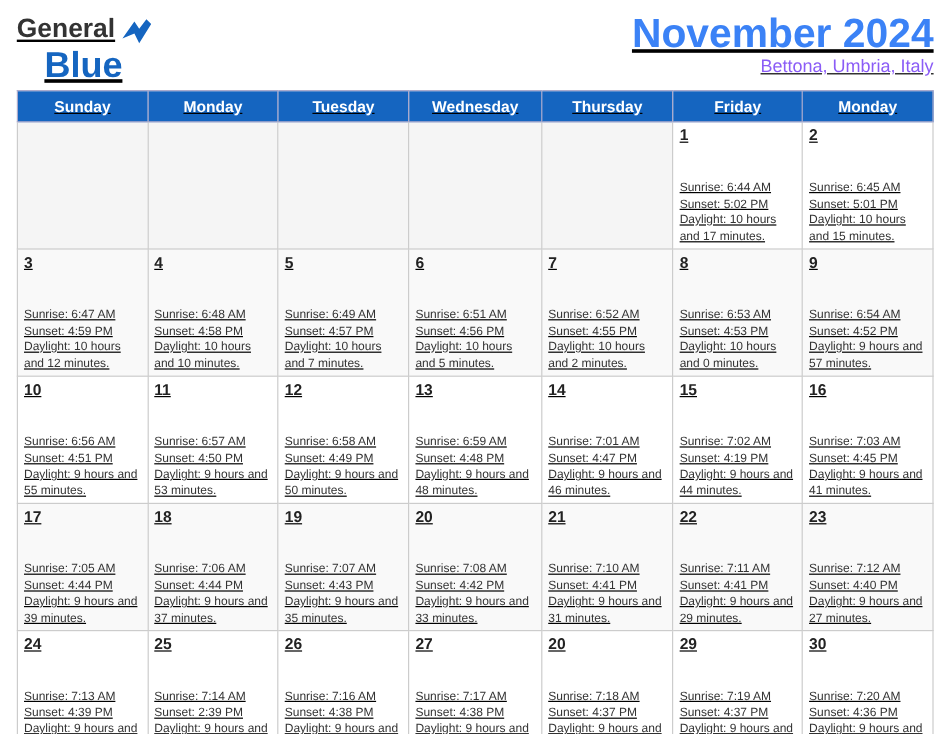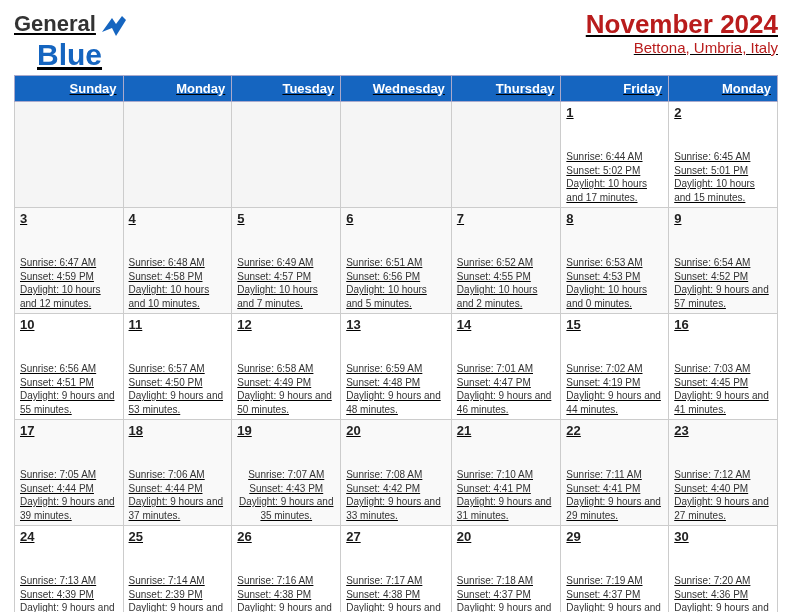--- a/index.html
+++ b/index.html
@@ -34,40 +34,40 @@
     .logo-blue { color: #1565c0; }
     .logo-icon {
       width: 28px;
       height: 28px;
       margin-left: 2px;
     }
     .title-block {
       text-align: right;
     }
     .month-title {
-      font-size: 26px;
+      font-size: 34px;
       font-weight: bold;
-      color: #b91c1c;
+      color: #3b82f6;
       line-height: 1.1;
     }
     .location {
       font-size: 15px;
-      color: #b91c1c;
+      color: #8b5cf6;
     }
     .calendar {
       width: 100%;
       border-collapse: collapse;
       margin-top: 4px;
     }
     .calendar th {
       background: #1565c0;
       color: #fff;
       font-size: 13px;
       font-weight: bold;
-      text-align: right;
+      text-align: center;
       padding: 5px 6px;
       border: 1px solid #aac;
     }
     .calendar td {
       border: 1px solid #ccc;
       vertical-align: top;
       padding: 3px 5px;
       width: 113px;
       height: 80px;
       background: #fff;
@@ -163,21 +163,21 @@
           </td>
           <td>
             <span class="day-num">5</span>
             <div class="day-info" style="white-space: pre-line;">Sunrise: 6:49 AM
 Sunset: 4:57 PM
 Daylight: 10 hours and 7 minutes.</div>
           </td>
           <td>
             <span class="day-num">6</span>
             <div class="day-info" style="white-space: pre-line;">Sunrise: 6:51 AM
-Sunset: 6:56 PM
+Sunset: 4:56 PM
 Daylight: 10 hours and 5 minutes.</div>
           </td>
           <td>
             <span class="day-num">7</span>
             <div class="day-info" style="white-space: pre-line;">Sunrise: 6:52 AM
 Sunset: 4:55 PM
 Daylight: 10 hours and 2 minutes.</div>
           </td>
           <td>
             <span class="day-num">8</span>
@@ -244,21 +244,21 @@
 Daylight: 9 hours and 39 minutes.</div>
           </td>
           <td>
             <span class="day-num">18</span>
             <div class="day-info" style="white-space: pre-line;">Sunrise: 7:06 AM
 Sunset: 4:44 PM
 Daylight: 9 hours and 37 minutes.</div>
           </td>
           <td>
             <span class="day-num">19</span>
-            <div class="day-info" style="white-space: pre-line; text-align: center;">Sunrise: 7:07 AM
+            <div class="day-info" style="white-space: pre-line;">Sunrise: 7:07 AM
 Sunset: 4:43 PM
 Daylight: 9 hours and 35 minutes.</div>
           </td>
           <td>
             <span class="day-num">20</span>
             <div class="day-info" style="white-space: pre-line;">Sunrise: 7:08 AM
 Sunset: 4:42 PM
 Daylight: 9 hours and 33 minutes.</div>
           </td>
           <td>

